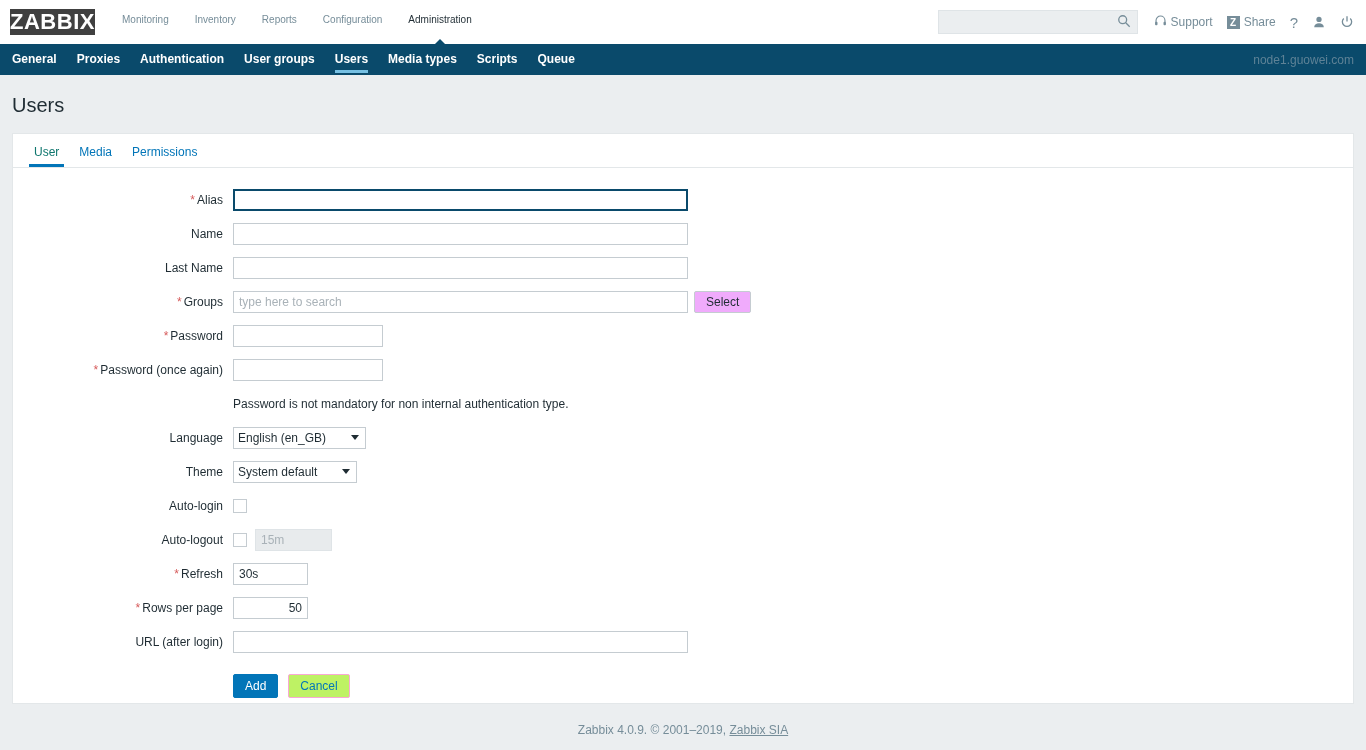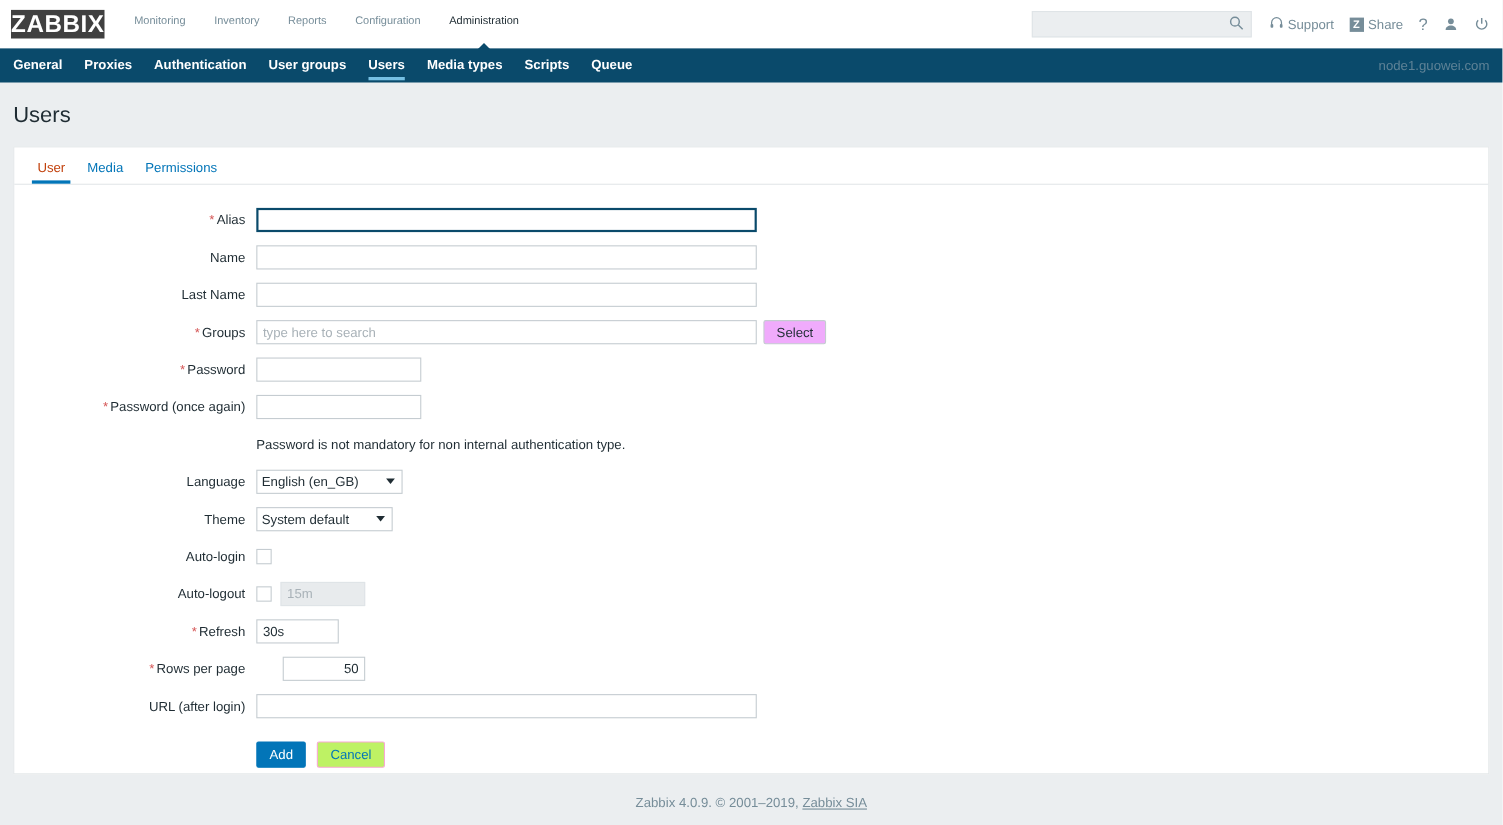--- a/index.html
+++ b/index.html
@@ -201,21 +201,21 @@
   }
   .tab {
     font-size: 12px;
     color: #0275b8;
     padding: 0 10px 8px 10px;
     cursor: pointer;
     position: relative;
     line-height: 14px;
   }
   .tab.selected {
-    color: #c2410c;
+    color: #0f766e;
     text-align: right;
   }
   .tab.selected::after {
     content: "";
     position: absolute;
     left: 5px;
     right: 5px;
     bottom: 0;
     height: 3px;
     background: #0275b8;
@@ -263,21 +263,21 @@
   input.w-small{ width: 75px; }
   input.focused {
     border: 2px solid #0a4a6b;
     padding: 0 4px;
   }
   input.disabled {
     background: #e8ebed;
     color: #a9b2b8;
     border: 1px solid #dfe4e7;
   }
-  input.num { text-align: right; margin-left: 24px; }
+  input.num { text-align: right; }
 
   .btn {
     font-family: "Liberation Sans", sans-serif;
     font-size: 12px;
     height: 24px;
     padding: 0 11px;
     border-radius: 2px;
     cursor: pointer;
     box-sizing: border-box;
     line-height: 22px;

